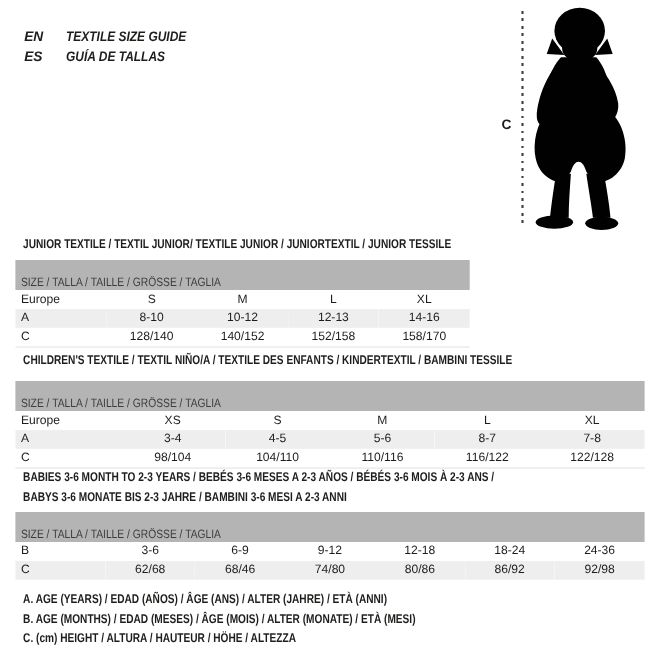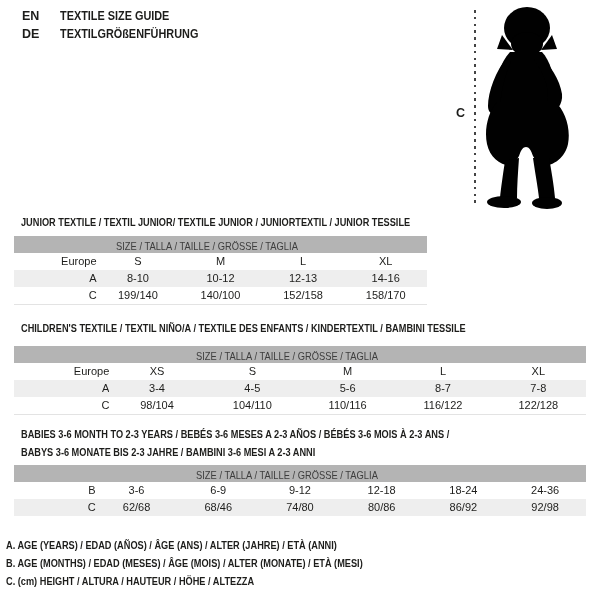--- a/index.html
+++ b/index.html
@@ -12,21 +12,21 @@
   *{box-sizing:border-box;margin:0;padding:0;}
   html,body{width:600px;height:600px;}
   body{
     position:relative;
     background:#ffffff;
     color:var(--text);
     font-family:"Liberation Sans", sans-serif;
     overflow:hidden;
   }
   
-  .lang-list{position:absolute;left:22px;top:7px;}
+  .lang-list{position:absolute;left:22px;top:24px;font-style:italic;}
   .lang-row{display:flex;line-height:18.4px;font-size:12.5px;font-weight:700;white-space:nowrap;}
   .lang-code{width:38px;display:inline-block;}
   .lang-label{display:inline-block;transform:scaleX(0.87);transform-origin:0 50%;}
   
   .figure{position:absolute;left:0;top:0;width:600px;height:215px;pointer-events:none;}
   .dash-line{
     position:absolute;left:474px;top:10px;width:2px;height:197px;
     background:repeating-linear-gradient(to bottom,var(--line) 0,var(--line) 2.5px,transparent 2.5px,transparent 6.8px);
   }
   .fig-label{position:absolute;left:456px;top:106px;font-size:12.5px;font-weight:700;}
@@ -45,42 +45,42 @@
   .size-table{
     position:absolute;left:14px;
     border-collapse:collapse;table-layout:fixed;
     font-size:11px;color:var(--text);
   }
   #table-junior{top:236px;width:413px;border-bottom:1px solid #e3e3e3;}
   #table-children{top:346px;width:572px;border-bottom:1px solid #e3e3e3;}
   #table-babies{top:465px;width:572px;}
   .size-table .barrow td{
     background:var(--bar-bg);color:var(--bar-text);
-    height:14px;line-height:14px;padding:3px 0 0 5px;text-align:center;
+    height:14px;line-height:14px;padding:14px 0 0 5px;text-align:left;
   }
   .size-table .barrow .bartext{display:inline-block;transform:scaleX(0.85);transform-origin:0 50%;white-space:nowrap;}
   .size-table td{height:17px;line-height:17px;text-align:center;padding:0;overflow:hidden;white-space:nowrap;}
-  .size-table td.rowlabel{width:57px;text-align:right;padding-left:5px;}
+  .size-table td.rowlabel{width:57px;text-align:left;padding-left:5px;}
   .size-table tr.shaded td{background:var(--shaded-bg);}
   
-  .footnotes{position:absolute;left:6px;top:536px;}
+  .footnotes{position:absolute;left:21px;top:536px;}
   .footnote{font-size:11.5px;font-weight:700;line-height:18px;white-space:nowrap;
     transform:scaleX(0.8);transform-origin:0 0;}
 </style>
 </head>
 <body>
 
 <div class="lang-list">
     <div class="lang-row">
       <span class="lang-code">EN</span>
       <span class="lang-label">TEXTILE SIZE GUIDE</span>
     </div>
     <div class="lang-row">
-      <span class="lang-code">DE</span>
-      <span class="lang-label">TEXTILGRÖßENFÜHRUNG</span>
+      <span class="lang-code">ES</span>
+      <span class="lang-label">GUÍA DE TALLAS</span>
     </div>
   </div>
 
 <div class="figure">
   <div class="dash-line"></div>
   <div class="fig-label">C</div>
   <svg class="baby-svg" width="96" height="206" viewBox="0 0 96 206" aria-hidden="true">
     <g fill="#010101">
       <ellipse cx="44" cy="23" rx="23" ry="21"></ellipse>
       <polygon points="19,30 14,44 30,45"></polygon>
@@ -113,22 +113,22 @@
       </tr>
       <tr class="shaded">
         <td class="rowlabel">A</td>
         <td>8-10</td>
         <td>10-12</td>
         <td>12-13</td>
         <td>14-16</td>
       </tr>
       <tr>
         <td class="rowlabel">C</td>
-        <td>199/140</td>
-        <td>140/100</td>
+        <td>128/140</td>
+        <td>140/152</td>
         <td>152/158</td>
         <td>158/170</td>
       </tr>
     </tbody>
 </table>
 
 <div class="sec-title" id="title-children">CHILDREN'S TEXTILE / TEXTIL NIÑO/A / TEXTILE DES ENFANTS / KINDERTEXTIL / BAMBINI TESSILE</div>
 <table class="size-table" id="table-children">
   <tbody>
     <tr class="barrow">

